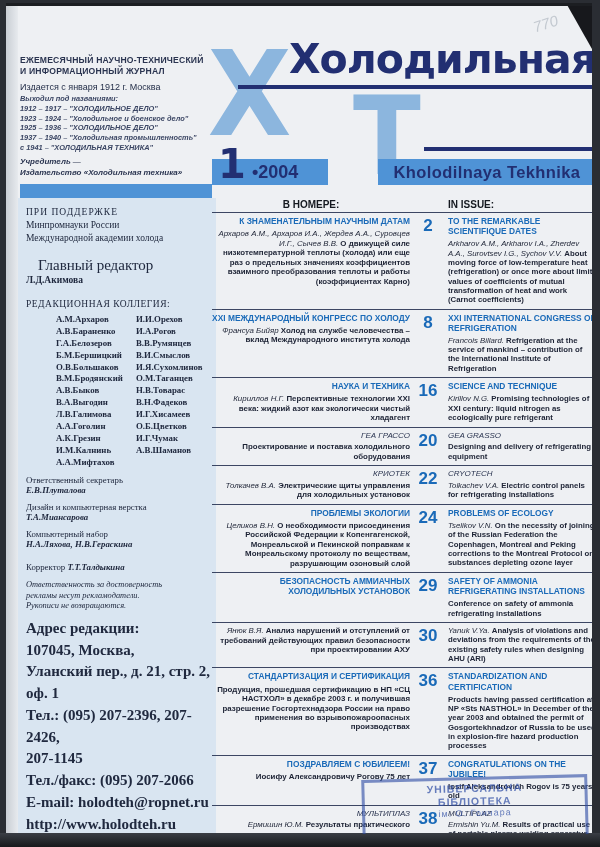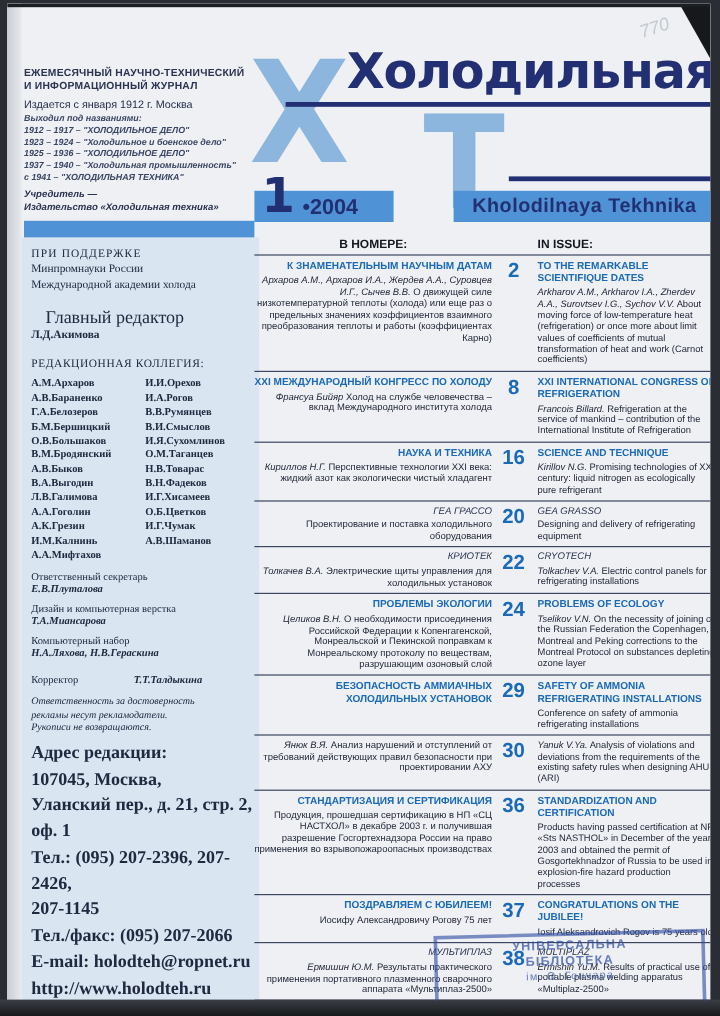--- a/index.html
+++ b/index.html
@@ -30,21 +30,21 @@
     color:#3a4563;line-height:1.3;}
   .founder{margin-top:5px;font-size:8px;font-style:italic;font-weight:bold;color:#2a3450;line-height:1.3;}
   .blue-bar{margin-top:6px;height:14px;background:#4f93d6;width:192px;}
   .panel{background:#d9e5f1;margin-left:-2px;padding:9px 6px 8px 8px;width:184px;
     font-family:"Liberation Serif",serif;color:#20293f;}
   .support-label{font-size:9.5px;letter-spacing:1px;}
   .support-line{font-size:9.5px;margin-top:3px;}
   .ed-label{font-size:15px;margin-top:14px;margin-left:12px;}
   .ed-name{font-size:9.5px;font-weight:bold;margin-top:1px;}
   .board-label{font-size:9.5px;letter-spacing:.5px;margin-top:14px;}
-  .board{display:flex;gap:6px;margin-top:5px;}
+  .board{display:flex;gap:6px;margin-top:5px;margin-left:30px;}
   .board-col{flex:1;}
   .board-name{font-size:8.8px;font-weight:bold;line-height:1.35;white-space:nowrap;}
   .staff{margin-top:7px;}
   .staff-role{font-size:8.8px;}
   .staff-name{font-size:8.8px;font-weight:bold;font-style:italic;}
   .staff-inline .staff-role,.staff-inline .staff-name{display:inline;}
   .disclaimer{margin-top:6px;font-size:8.4px;font-style:italic;line-height:1.25;}
   .addr{margin-top:6px;}
   .addr-line{font-size:15px;font-weight:bold;line-height:1.45;}
   .print-info{margin-top:6px;font-size:8.8px;line-height:1.35;}
@@ -92,21 +92,21 @@
   .toc-entry{display:grid;grid-template-columns:198px 36px 1fr;
     border-bottom:1.5px solid #3c4663;padding:3px 0 4px;}
   .toc-entry:first-of-type{border-top:1.5px solid #3c4663;}
   .cell-ru{text-align:right;font-size:7.9px;line-height:1.2;color:#1d2335;}
   .cell-num{text-align:center;font-weight:bold;font-size:17px;color:#1a6ab8;
     font-family:"Liberation Sans",sans-serif;line-height:1;padding-top:1px;}
   .cell-en{text-align:left;font-size:7.8px;line-height:1.2;color:#1d2335;padding-left:2px;}
   .sec{font-weight:bold;color:#1a6ab8;font-size:8.4px;line-height:1.2;margin-bottom:3px;text-transform:uppercase;}
   .brand{font-style:italic;font-size:8px;color:#2a3450;margin-bottom:2px;}
   .authors{font-style:italic;}
-  .title{font-weight:normal;}
+  .title{font-weight:bold;}
 
   
   .lib-stamp{position:absolute;right:4px;top:774px;width:220px;height:56px;
     border:3px solid rgba(47,78,165,.62);transform:rotate(-1.5deg);
     color:rgba(47,78,165,.72);text-align:center;padding-top:2px;z-index:5;}
   .lib-line{font-size:10.5px;font-weight:bold;letter-spacing:1px;line-height:1.25;}
   .lib-line.small{font-size:9px;font-weight:normal;}
 </style>
 </head>
 <body>
@@ -186,21 +186,21 @@
             <span class="staff-name" style="display: block;">Е.В.Плуталова</span>
           </div>
           <div class="staff">
             <span class="staff-role" style="display: block;">Дизайн и компьютерная верстка</span>
             <span class="staff-name" style="display: block;">Т.А.Миансарова</span>
           </div>
           <div class="staff">
             <span class="staff-role" style="display: block;">Компьютерный набор</span>
             <span class="staff-name" style="display: block;">Н.А.Ляхова, Н.В.Гераскина</span>
           </div>
-          <div class="staff staff-inline"><span class="staff-role" style="display: inline;">Корректор </span><span class="staff-name" style="display: inline; margin-left: 44px;">Т.Т.Талдыкина</span></div>
+          <div class="staff staff-inline"><span class="staff-role" style="display: inline;">Корректор </span><span class="staff-name" style="display: inline;">Т.Т.Талдыкина</span></div>
         </div>
 
       <div class="disclaimer" id="disclaimer">
           <div>Ответственность за достоверность</div>
           <div>рекламы несут рекламодатели.</div>
           <div>Рукописи не возвращаются.</div>
         </div>
 
       <div class="addr" id="address">
           <div class="addr-line">Адрес редакции:</div>

